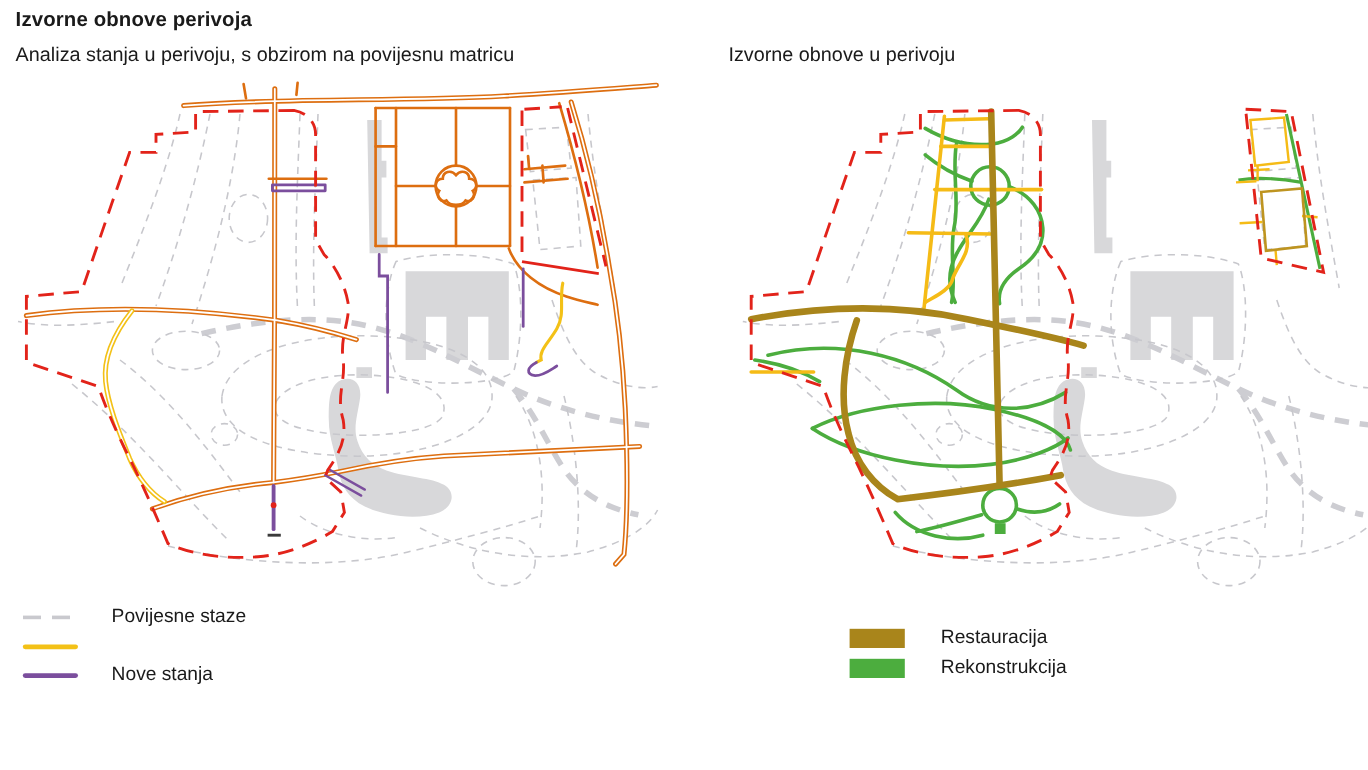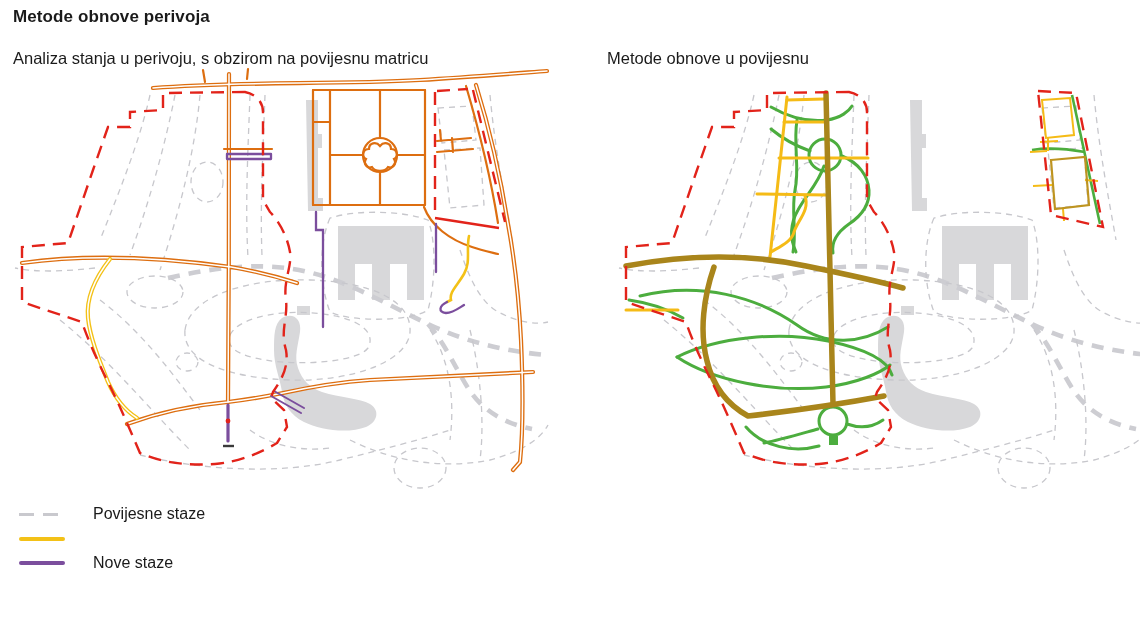--- a/index.html
+++ b/index.html
@@ -1,19 +1,19 @@
 <!DOCTYPE html>
 <html><head>
 <meta charset="utf-8">
 <style>
   html,body{margin:0;padding:0;background:#ffffff;}
   body{width:1140px;height:642px;position:relative;overflow:hidden;
        font-family:"Liberation Sans",sans-serif;color:#1a1a1a;}
   .title{position:absolute;left:13px;top:7px;font-size:17px;font-weight:bold;letter-spacing:.1px;}
-  .subtitle{position:absolute;top:37px;font-size:16.5px;margin-top:12px;}
+  .subtitle{position:absolute;top:37px;font-size:16.5px;}
   #sub-left{left:13px;}
   #sub-right{left:607px;}
   #mapsvg{position:absolute;left:0;top:0;}
   .legend{position:absolute;text-align:center;}
   #legend-left{left:19px;top:502px;}
   #legend-right{left:708px;top:520px;}
   .lrow{display:flex;align-items:center;height:24.5px;}
   .line-sw{width:46px;height:4px;border-radius:2px;margin-right:28px;flex:0 0 auto;}
   .dash-line{height:3.5px;border-radius:0;}
   .rect-sw{width:46px;height:16px;margin-right:30px;flex:0 0 auto;}
@@ -33,23 +33,23 @@
   .ol{fill:none;stroke:#a9851b;stroke-width:5.5;stroke-linecap:round;}
   .olr{fill:none;stroke:#be9420;stroke-width:2.2;}
   .gr{fill:none;stroke:#4cad3e;stroke-width:3;stroke-linecap:round;}
   .grt{fill:none;stroke:#4cad3e;stroke-width:2.6;}
   .ry{fill:none;stroke:#f5bb16;stroke-width:3;stroke-linecap:round;}
   .ryt{fill:none;stroke:#f5bb16;stroke-width:2;}
 </style>
 </head>
 <body>
 
-<div class="title">Metode obnove perivoja</div>
+<div class="title">Izvorne obnove perivoja</div>
 <div class="subtitle" id="sub-left">Analiza stanja u perivoju, s obzirom na povijesnu matricu</div>
-<div class="subtitle" id="sub-right">Metode obnove u povijesnu</div>
+<div class="subtitle" id="sub-right">Izvorne obnove u perivoju</div>
 
 <svg id="mapsvg" width="1140" height="642" viewBox="0 0 1140 642">
   <defs>
 
     <g id="basemap">
 
       <path class="bldg" d="M306,100 h12 v34 h4 v14 h-4 v50 h5 v13 h-15 Z"></path>
       <path class="bldg" d="M338,226 H424 V300 H407 V264 H390 V300 H372 V264 H355 V300 H338 Z"></path>
       <rect class="bldg" x="297" y="306" width="13" height="9"></rect>
       <path class="bldg" d="M282,318 C292,312 302,318 300,332 C298,346 294,356 298,368 C302,380 310,388 322,392 C340,398 360,398 370,404 C380,410 378,422 366,427 C348,434 320,430 304,422 C290,415 284,404 282,392 C280,378 274,366 274,350 C274,336 274,324 282,318 Z"></path>
@@ -180,18 +180,26 @@
 <div class="legend" id="legend-left">
   <div class="lrow">
     <span class="line-sw dash-line" style="background: repeating-linear-gradient(90deg, rgb(201, 201, 206) 0px, rgb(201, 201, 206) 15px, transparent 15px, transparent 24px);"></span>
     <span class="llabel">Povijesne staze</span>
   </div>
   <div class="lrow">
     <span class="line-sw" style="background: rgb(243, 193, 23);"></span>
   </div>
   <div class="lrow">
     <span class="line-sw" style="background: rgb(123, 78, 157);"></span>
-    <span class="llabel">Nove staze</span>
+    <span class="llabel">Nove stanja</span>
   </div>
 </div>
 
 <div class="legend" id="legend-right">
+  <div class="lrow">
+    <span class="rect-sw" style="background: rgb(169, 133, 27);"></span>
+    <span class="llabel">Restauracija</span>
+  </div>
+  <div class="lrow">
+    <span class="rect-sw" style="background: rgb(76, 173, 62);"></span>
+    <span class="llabel">Rekonstrukcija</span>
+  </div>
 </div>
 
 </body></html>

